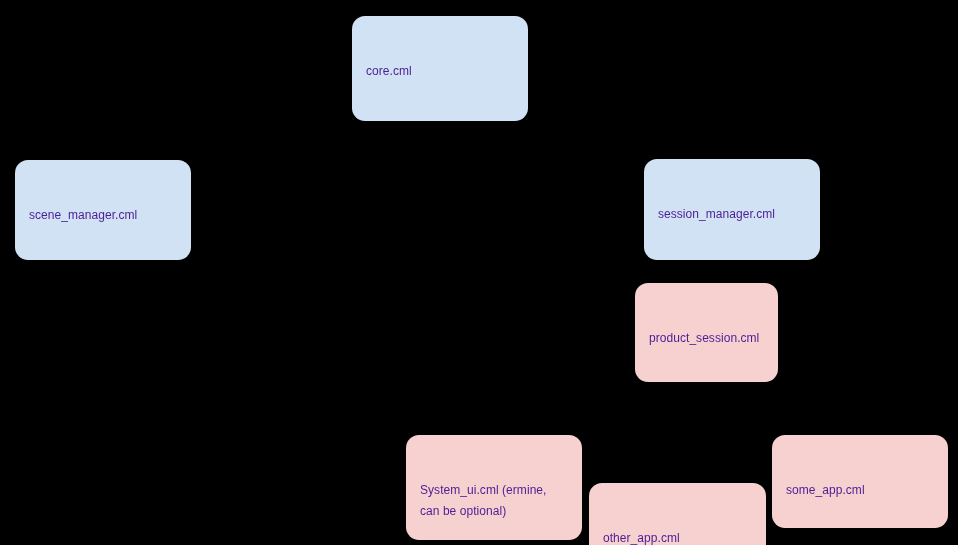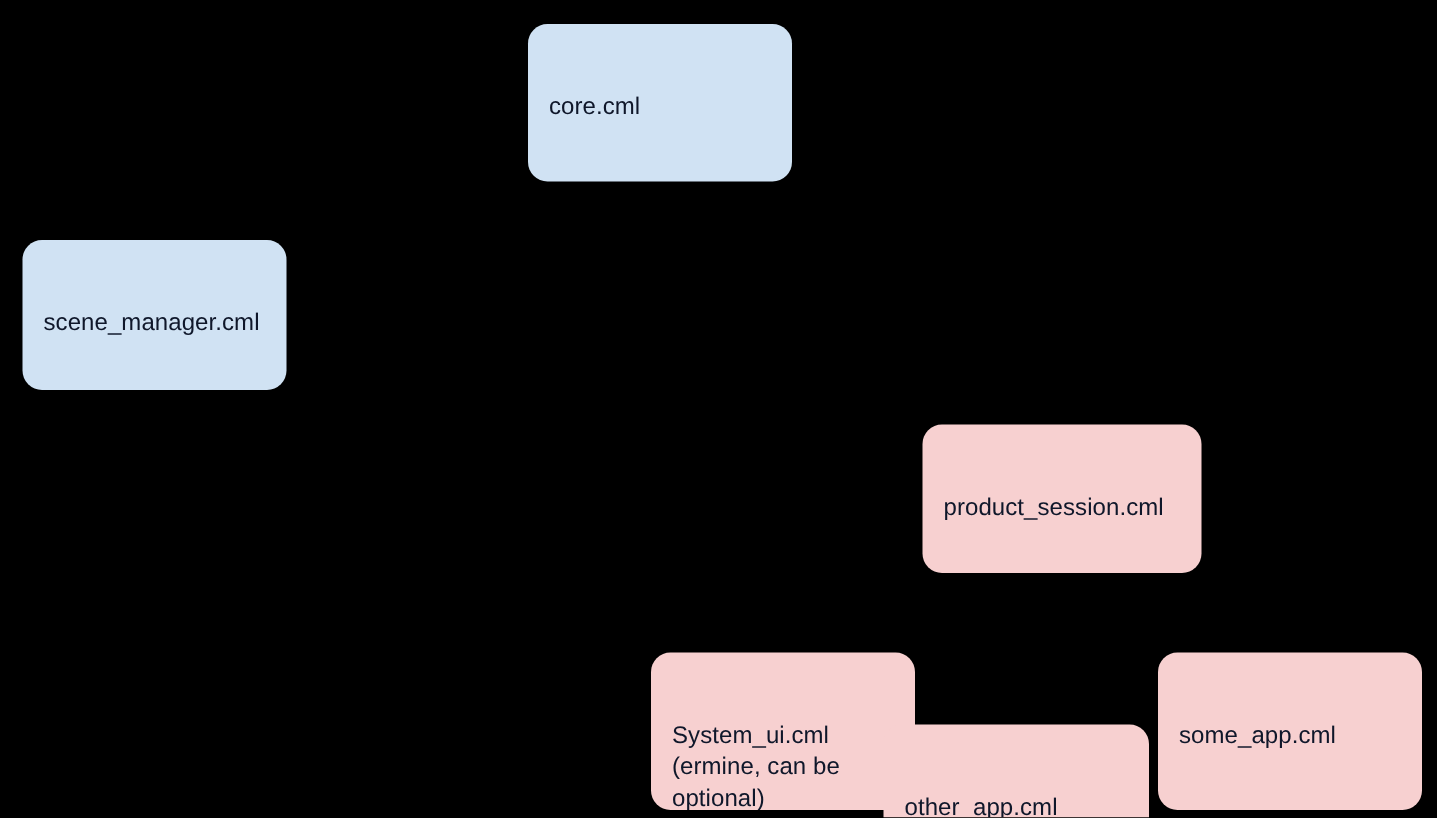--- a/index.html
+++ b/index.html
@@ -12,22 +12,22 @@
     width: 958px;
     height: 545px;
     background: #000000;
     overflow: hidden;
     font-family: "Liberation Sans", sans-serif;
   }
   .node {
     position: absolute;
     box-sizing: border-box;
     border-radius: 13px;
-    color: #0f172a;
-    font-size: 16px;
+    color: #4c1d95;
+    font-size: 12px;
     line-height: 21px;
     padding: 24px 14px 10px 14px;
     overflow: hidden;
     white-space: pre-line;
     letter-spacing: 0.05px;
   }
   .node.blue  { background: #d0e2f3; }
   .node.pink  { background: #f7d0d0; }
 </style>
 </head>
@@ -37,30 +37,33 @@
 
   <div class="node blue" style="left:352px; top:16px; width:176px; height:105px;">
     <span>core.cml</span>
   </div>
 
   <div class="node blue" style="left:15px; top:160px; width:176px; height:100px;">
     <span>scene_manager.cml</span>
   </div>
 
 
+  <div class="node blue" style="left:644px; top:159px; width:176px; height:101px;">
+    <span>session_manager.cml</span>
+  </div>
 
-  <div class="node pink" style="left:615px; top:283px; width:186px; height:99px;">
+  <div class="node pink" style="left:635px; top:283px; width:143px; height:99px;">
     <span>product_session.cml</span>
   </div>
 
-  <div class="node pink" style="left:406px; top:435px; width:176px; height:105px;margin-left:28px;">
+  <div class="node pink" style="left:406px; top:435px; width:176px; height:105px;">
     <span>System_ui.cml (ermine, can be optional)</span>
   </div>
 
   <div class="node pink" style="left:589px; top:435px; width:177px; height:105px;margin-top:48px;">
     <span>other_app.cml</span>
   </div>
 
-  <div class="node pink" style="left:772px; top:435px; width:176px; height:105px;">
+  <div class="node pink" style="left:772px; top:435px; width:176px; height:93px;">
     <span>some_app.cml</span>
   </div>
 
 </div>
 
 </body></html>

